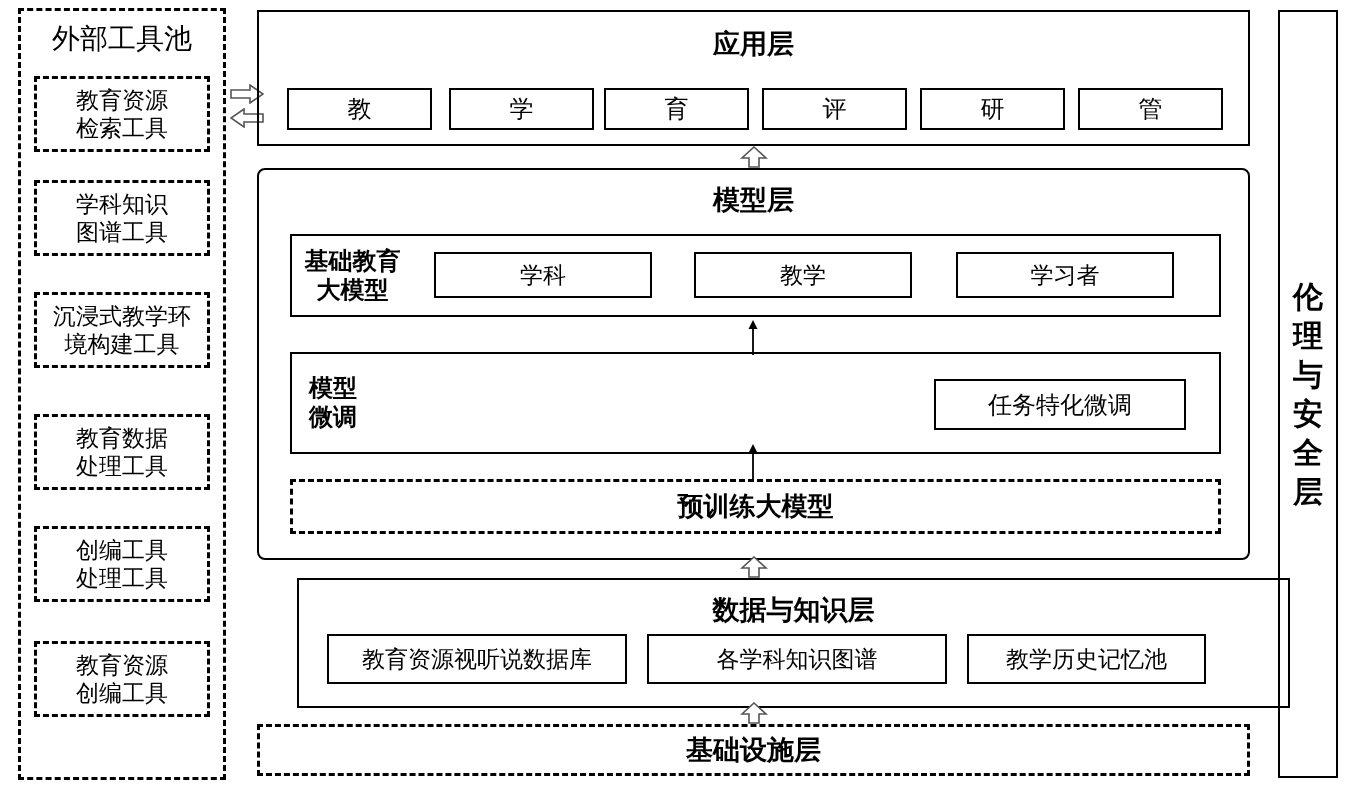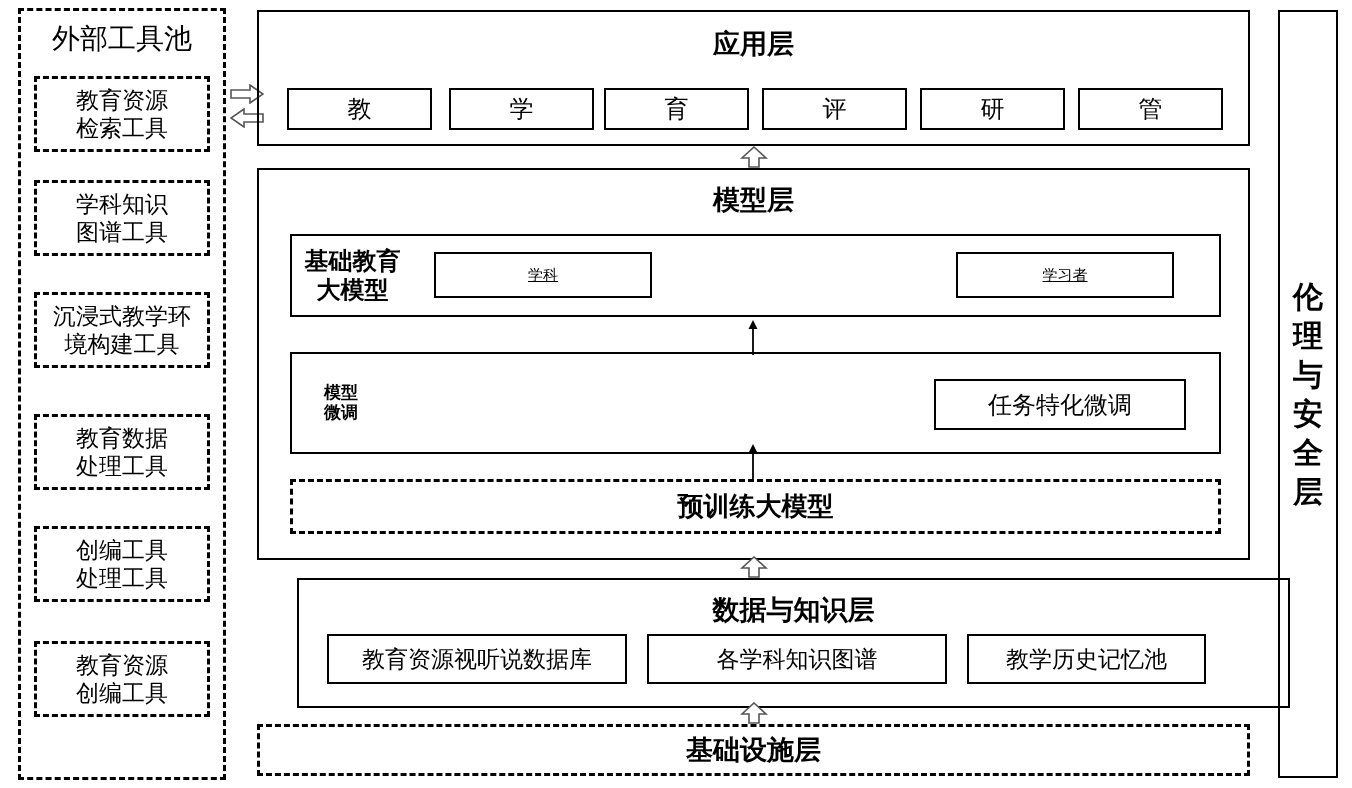--- a/index.html
+++ b/index.html
@@ -17,39 +17,39 @@
   
   #tool-pool{left:18px;top:8px;width:208px;height:772px;}
   #tool-pool-title{left:18px;top:16px;width:208px;height:46px;font-size:28px;}
   .tool-card{width:176px;height:76px;left:34px;border:3px dashed #000;
              display:flex;align-items:center;justify-content:center;}
   .tool-card span{font-size:23px;line-height:1.22;display:block;text-align:center;}
 
   
   .layer{left:257px;width:993px;}
   #app-layer{top:10px;height:136px;}
-  #model-layer{top:168px;height:392px;}
+  #model-layer{top:168px;height:392px;border-radius:8px;}
   #data-layer{top:578px;height:130px;margin-left:40px;}
   #infra-layer{left:257px;width:993px;top:724px;height:52px;}
 
   .layer-title{position:absolute;left:0;width:100%;text-align:center;font-size:27px;font-weight:700;}
 
   
   .app-box{top:76px;height:42px;border:2.5px solid #000;}
   .app-box span{font-size:24px;}
 
   
   #base-model-group{left:31px;top:64px;width:931px;height:83px;}
   #base-model-label{left:36px;top:72px;width:115px;height:68px;font-size:24px;line-height:1.2;font-weight:700;}
   .base-box{top:82px;height:46px;border:2.5px solid #000;}
-  .base-box span{font-size:15px;text-decoration:underline;}
+  .base-box span{font-size:23px;}
 
   
   #finetune-group{left:31px;top:182px;width:931px;height:102px;}
-  #finetune-label{left:44px;top:200px;width:76px;height:66px;font-size:17px;line-height:1.2;font-weight:700;}
+  #finetune-label{left:36px;top:200px;width:76px;height:66px;font-size:24px;line-height:1.2;font-weight:700;}
   .ft-box{top:209px;height:51px;border:2.5px solid #000;}
   .ft-box span{font-size:24px;}
 
   
   #pretrain-box{left:31px;top:309px;width:931px;height:55px;border:3px dashed #000;}
   #pretrain-box span{font-size:26px;font-weight:700;}
 
   
   .data-box{top:54px;height:50px;border:2.5px solid #000;}
   .data-box span{font-size:23px;}
@@ -140,20 +140,23 @@
 <div class="abs solid layer" id="model-layer">
   <div class="layer-title" style="top:12px">模型层</div>
 
   <div class="abs solid" id="base-model-group"></div>
   <div class="abs center" id="base-model-label">
     <span><em style="font-style:normal">基础教育</em><br>
           <em style="font-style:normal">大模型</em></span>
   </div>
   <div class="abs base-box center serifbox" style="left:175px;width:218px">
       <span>学科</span>
+    </div>
+  <div class="abs base-box center serifbox" style="left:435px;width:218px">
+      <span>教学</span>
     </div>
   <div class="abs base-box center serifbox" style="left:697px;width:218px">
       <span>学习者</span>
     </div>
 
   <div class="thinarrow" style="left:487px;top:149px">
     <svg width="14" height="36" viewBox="0 0 14 36">
         <line x1="7" y1="36" x2="7" y2="7" stroke="#000" stroke-width="1.8"></line>
         <path d="M7,1 L11.5,10 L2.5,10 Z" fill="#000"></path>
       </svg>

